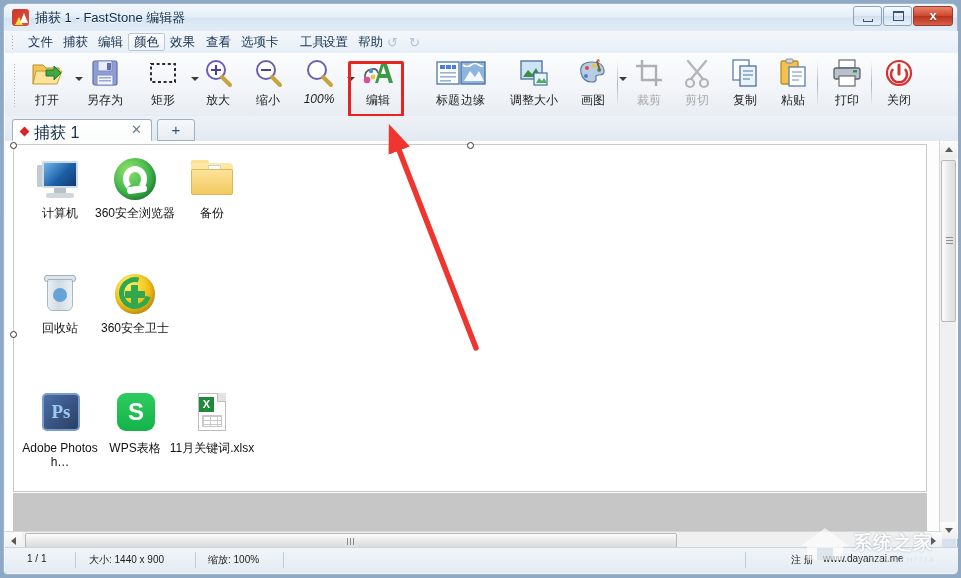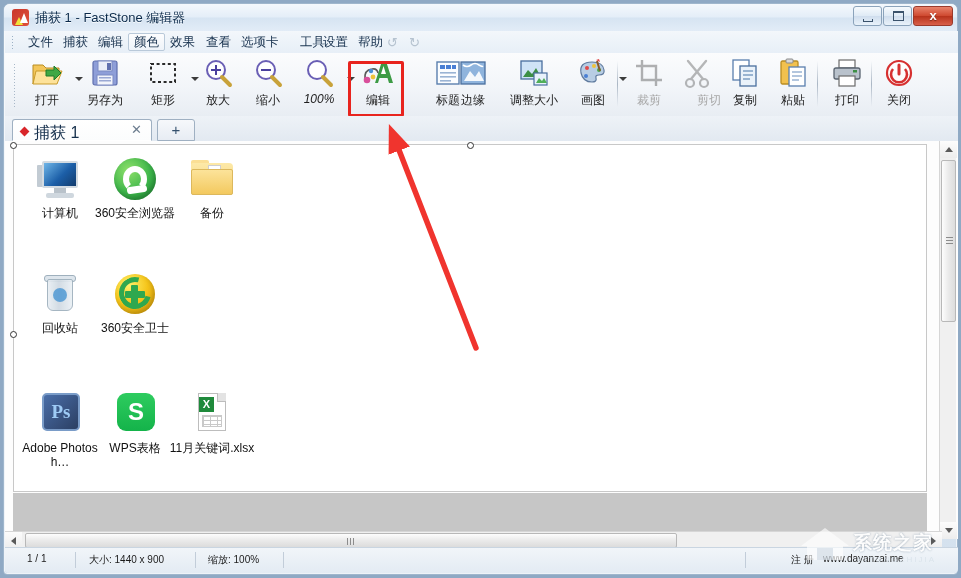--- a/index.html
+++ b/index.html
@@ -430,21 +430,21 @@
         <div class="caret" style="left: 614px;"></div>
         <div class="tb disabled" style="left: 620px; width: 48px;">
           <div class="ico">
             <div style="position: absolute; left: 0px; top: 0px; width: 32px; height: 32px;"><svg viewBox="0 0 32 32" width="32" height="32">
                 <path d="M9 3 v20 h20" fill="none" stroke="#3a3a3a" stroke-width="2.4"></path>
                 <path d="M3 9 h20 v20" fill="none" stroke="#3a3a3a" stroke-width="2.4"></path>
               </svg></div>
           </div>
           <div class="lbl">裁剪</div>
         </div>
-        <div class="tb disabled" style="left: 668px; width: 48px; text-align: right;">
+        <div class="tb disabled" style="left: 668px; width: 48px;">
           <div class="ico">
             <div style="position: absolute; left: 0px; top: 0px; width: 32px; height: 32px;"><svg viewBox="0 0 32 32" width="32" height="32">
                 <path d="M7 4 L22 22 M25 4 L10 22" stroke="#4a4a4a" stroke-width="2.4" stroke-linecap="round"></path>
                 <circle cx="9" cy="26" r="4" fill="none" stroke="#4a4a4a" stroke-width="2.2"></circle>
                 <circle cx="23" cy="26" r="4" fill="none" stroke="#4a4a4a" stroke-width="2.2"></circle>
               </svg></div>
           </div>
           <div class="lbl">剪切</div>
         </div>
         <div class="tb" style="left: 716px; width: 48px;">

